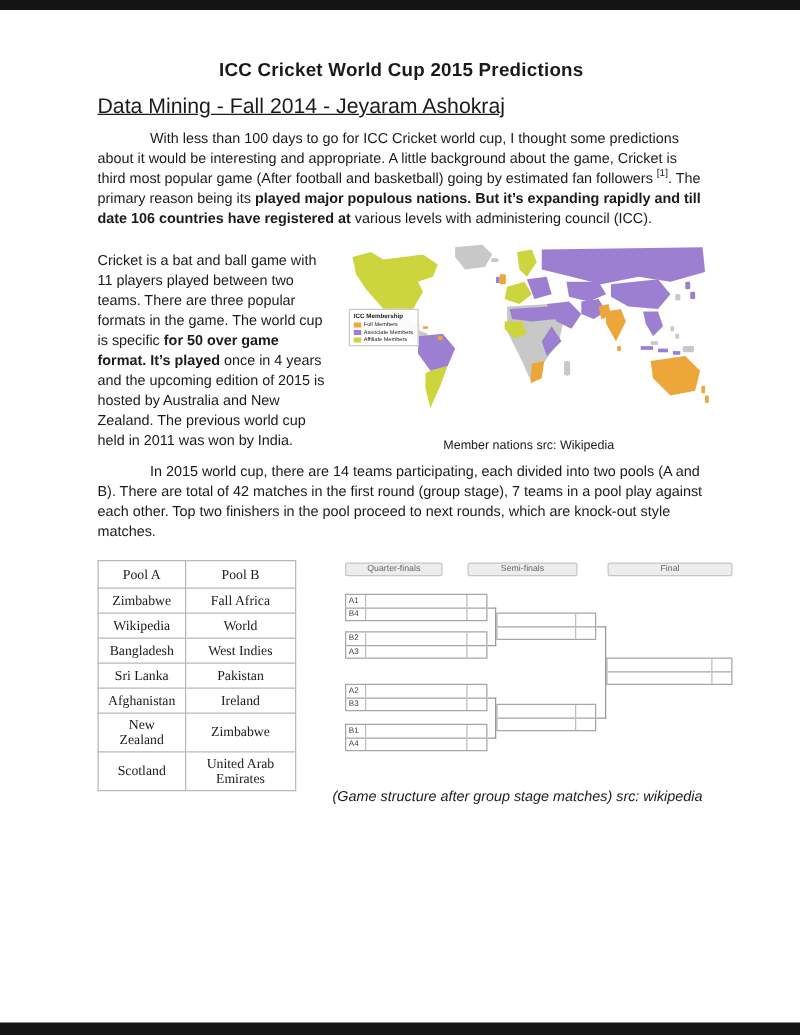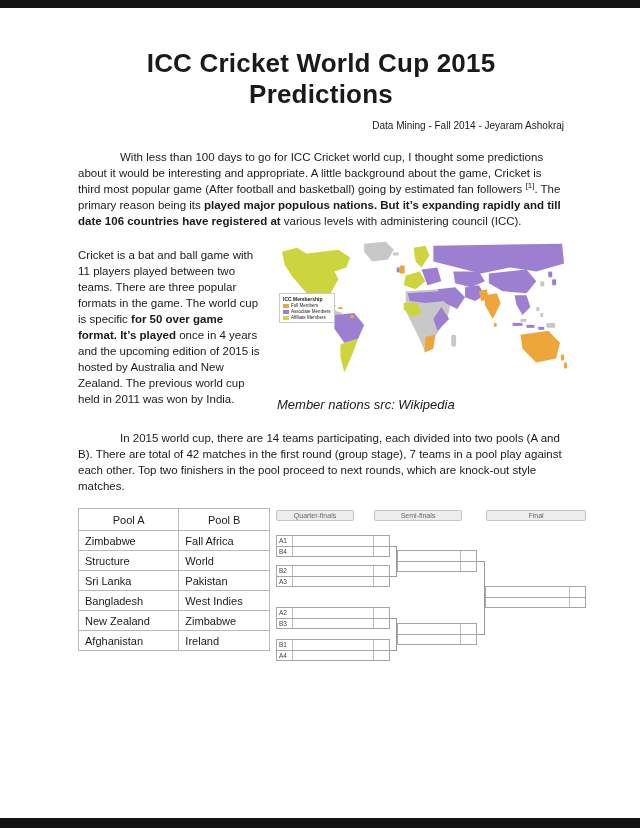--- a/index.html
+++ b/index.html
@@ -2,41 +2,41 @@
 <html><head>
 <meta charset="utf-8">
 <style>
   html,body{margin:0;padding:0;background:#ffffff;}
   .page{position:relative;width:640px;height:828px;background:#ffffff;overflow:hidden;
         font-family:"Liberation Sans", sans-serif;color:#1a1a1a;}
   .edge-bar{position:absolute;left:0;width:640px;background:#141414;}
   .edge-bar.top{top:0;height:8px;}
   .edge-bar.bottom{bottom:0;height:10px;}
   .content{padding:40px 76px 0 78px;}
-  h1{font-size:26px;font-weight:bold;text-align:center;margin:8px 0 10px 0;letter-spacing:.2px;}
-  .subtitle{font-size:10px;text-align:right;margin:0 0 4px 0;}
-  .para{font-size:11.5px;line-height:16px;margin:18px 0 0 0;text-align:left;}
+  h1{font-size:15px;font-weight:bold;text-align:center;margin:8px 0 10px 0;letter-spacing:.2px;}
+  .subtitle{font-size:17px;text-align:left;margin:0 0 4px 0;text-decoration:underline;}
+  .para{font-size:11.5px;line-height:16px;margin:8px 0 0 0;text-align:left;}
   .para.indent{text-indent:42px;}
   .b{font-weight:bold;}
   sup.ref{font-size:8px;vertical-align:super;line-height:0;}
   .map-row{display:flex;gap:17px;margin-top:8px;align-items:flex-start;}
   .left-col{width:182px;margin-top:10px;flex:0 0 182px;}
   .map-block{width:292px;flex:0 0 292px;}
   .map-wrap{position:relative;width:292px;height:152px;}
   .legend{position:absolute;left:2px;top:56px;width:56px;background:rgba(255,255,255,.92);
           border:1px solid #c9c9c9;padding:2px 3px;box-sizing:border-box;}
   .legend-title{font-size:5px;font-weight:bold;margin-bottom:1px;}
   .legend-row{display:flex;align-items:center;gap:2px;margin-top:1px;}
   .legend-row .sw{width:6px;height:4px;display:inline-block;flex:0 0 6px;}
   .legend-row .lbl{font-size:4.5px;line-height:5px;}
-  .map-caption{font-size:13px;font-style:italic;margin-top:8px;}
+  .map-caption{font-size:10px;text-align:center;margin-top:8px;}
   .h2{font-size:11.5px;font-weight:bold;margin:16px 0 0 0;}
   .pools{position:relative;height:178px;margin-top:14px;}
-  table.pool{border-collapse:collapse;position:absolute;left:0;top:0;width:192px;
-             font-size:11px;}
+  table.pool{border-collapse:collapse;position:absolute;left:0;top:0;width:159px;
+             font-size:11px;text-align:center;font-family:Liberation Serif, serif;}
   table.pool th, table.pool td{border:1px solid #b9b9b9;padding:3px 6px;font-weight:normal;height:13px;}
   table.pool th{padding:4px 6px;}
   .bracket{position:absolute;left:196px;top:2px;width:316px;height:160px;color:#444;}
   .rh{position:absolute;top:0;height:11px;line-height:10px;text-align:center;background:#ededed;
       border:1px solid #c6c6c6;border-radius:2px;font-size:7px;color:#666;box-sizing:border-box;}
   .rh1{left:2px;width:78px;} .rh2{left:100px;width:88px;} .rh3{left:212px;width:100px;}
   .match{position:absolute;background:#fff;border:1px solid #a6a6a6;box-sizing:border-box;}
   .brow{display:flex;height:10px;box-sizing:border-box;}
   .brow + .brow{border-top:1px solid #a6a6a6;}
   .seed{width:16px;padding-left:2px;border-right:1px solid #bdbdbd;font-size:6.5px;line-height:10px;box-sizing:border-box;}
@@ -157,38 +157,42 @@
             <th>Pool A</th>
             <th>Pool B</th>
           </tr>
         </thead>
         <tbody>
           <tr>
             <td>Zimbabwe</td>
             <td>Fall Africa</td>
           </tr>
           <tr>
-            <td>Structure</td>
+            <td>Wikipedia</td>
             <td>World</td>
+          </tr>
+          <tr>
+            <td>Bangladesh</td>
+            <td>West Indies</td>
           </tr>
           <tr>
             <td>Sri Lanka</td>
             <td>Pakistan</td>
           </tr>
           <tr>
-            <td>Bangladesh</td>
-            <td>West Indies</td>
+            <td>Afghanistan</td>
+            <td>Ireland</td>
           </tr>
           <tr>
             <td>New Zealand</td>
             <td>Zimbabwe</td>
           </tr>
           <tr>
-            <td>Afghanistan</td>
-            <td>Ireland</td>
+            <td>Scotland</td>
+            <td>United Arab Emirates</td>
           </tr>
         </tbody>
       </table>
 
       <div class="bracket">
         <div class="rh rh1">Quarter-finals</div>
         <div class="rh rh2">Semi-finals</div>
         <div class="rh rh3">Final</div>
 
         <div class="match qf qf1">
@@ -272,16 +276,17 @@
               <span class="scorec"></span>
             </div>
           <div class="brow">
               <span class="mid"></span>
               <span class="scorec"></span>
             </div>
         </div>
       </div>
     </div>
 
+    <div class="bracket-caption">(Game structure after group stage matches) src: wikipedia</div>
   </div>
 
   <div class="edge-bar bottom"></div>
 </div>
 
 </body></html>

